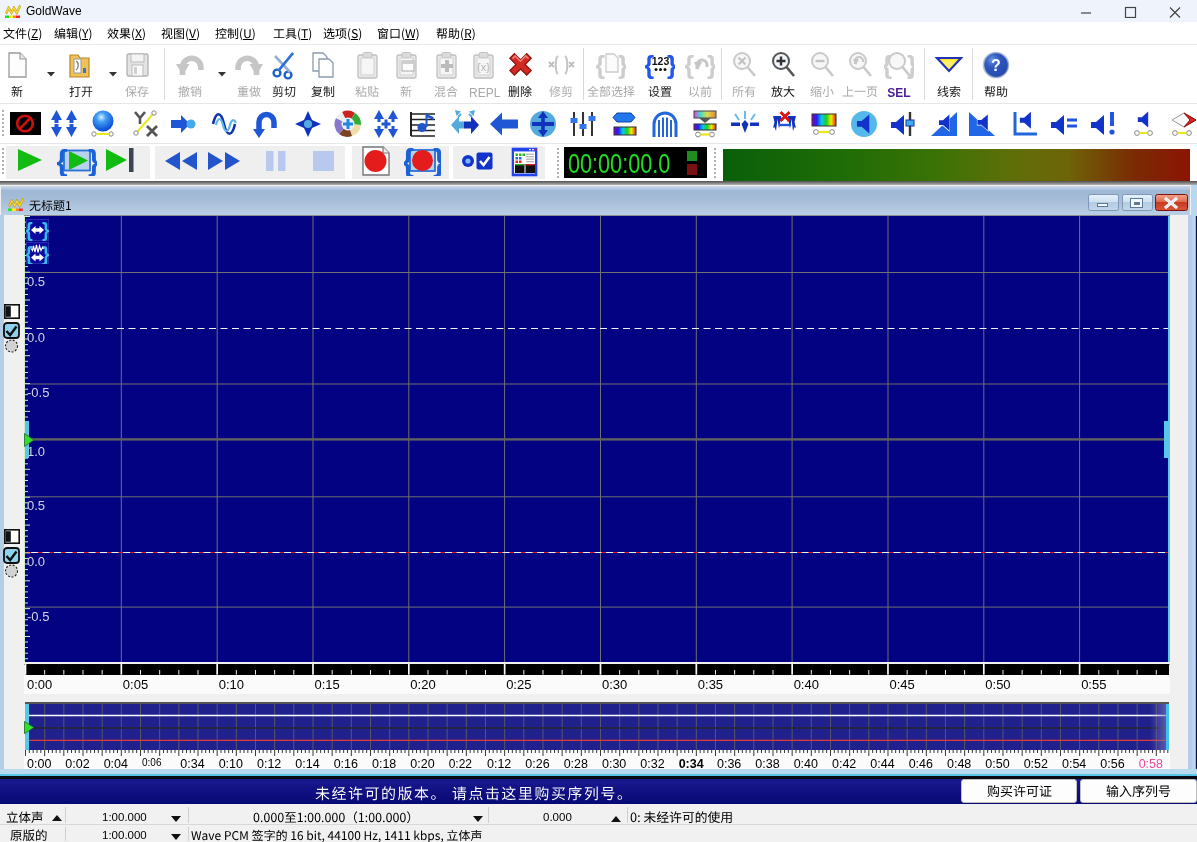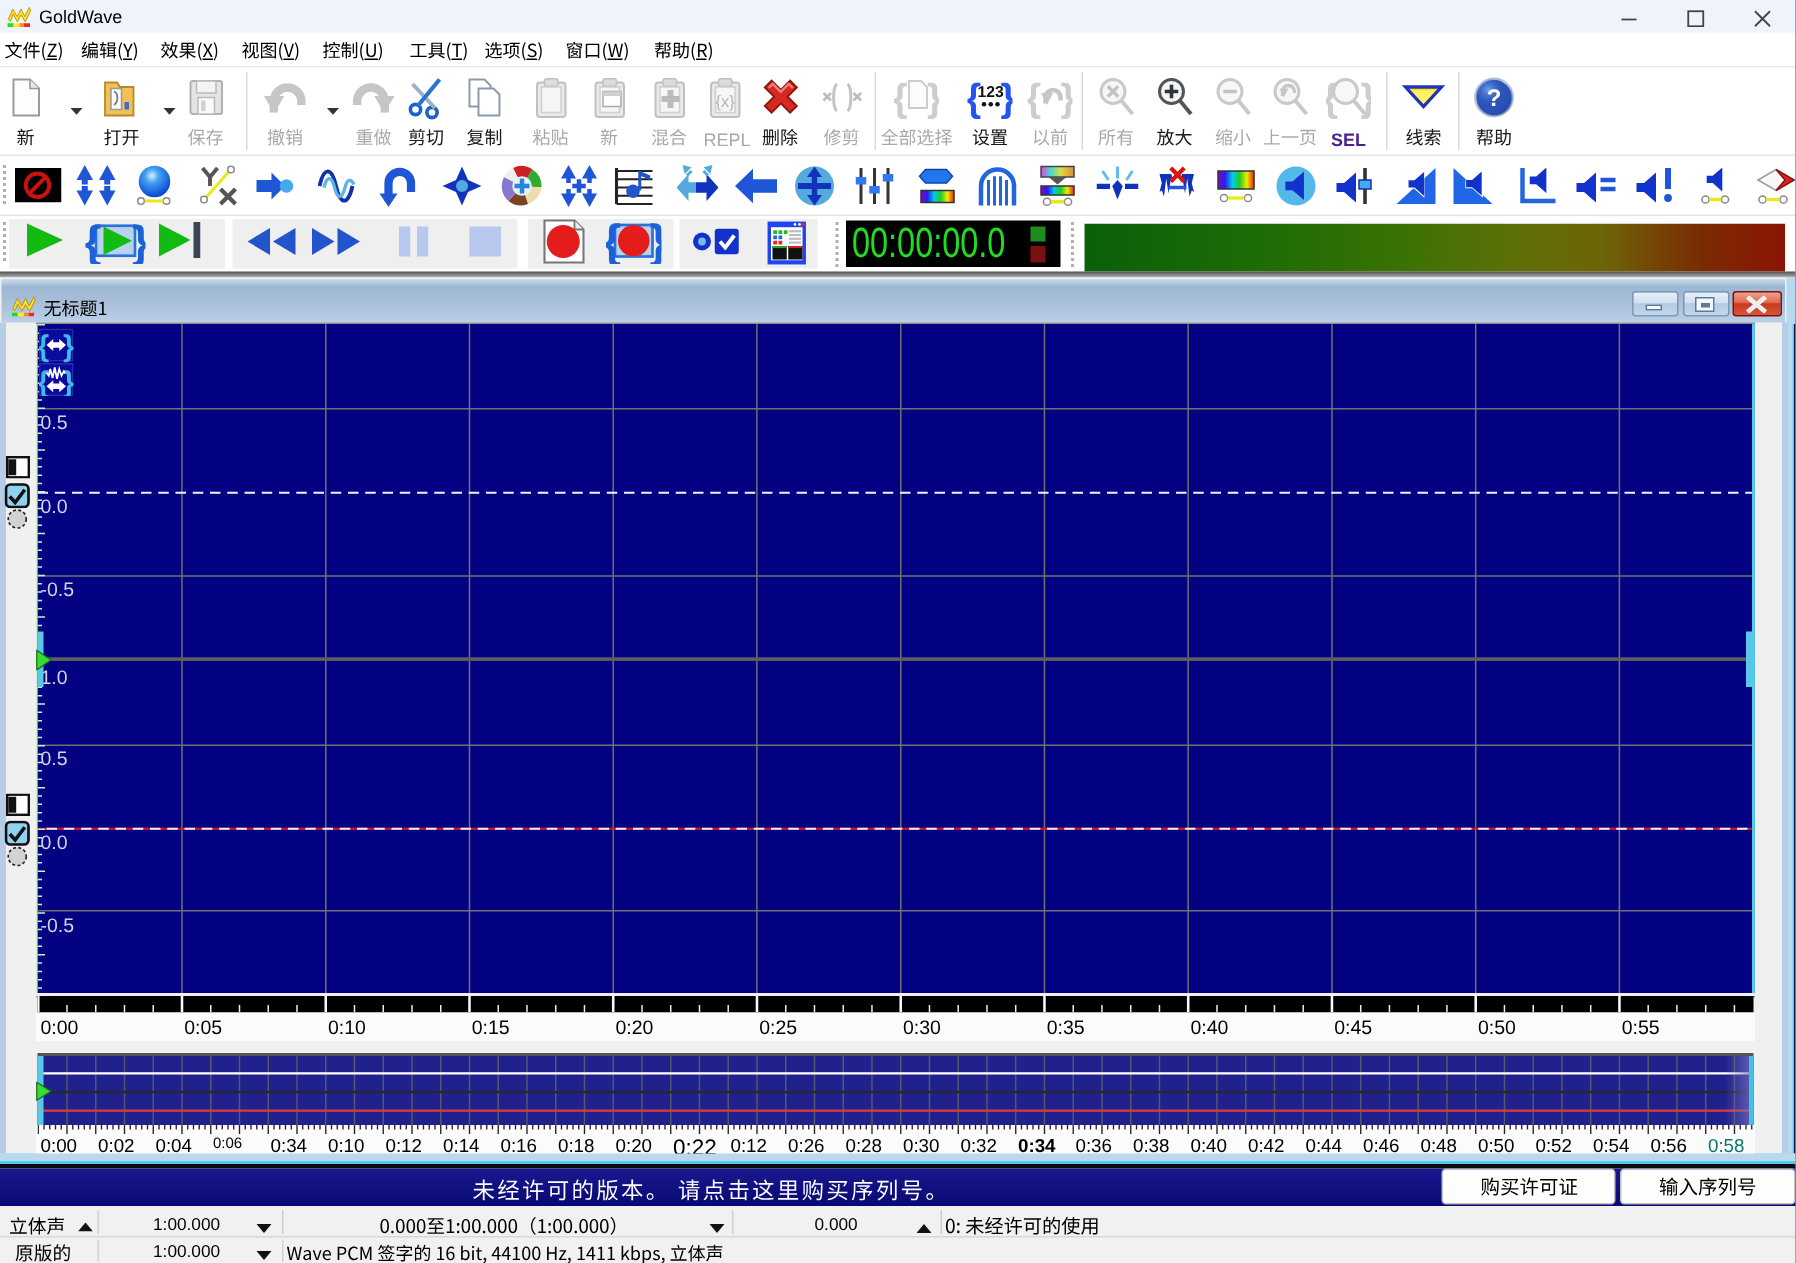--- a/index.html
+++ b/index.html
@@ -1394,39 +1394,39 @@
 <div style="position:absolute;left:65.333px;top:757px;font-size:12.5px;color:#000;white-space:nowrap;">0:02</div>
 <div style="position:absolute;left:103.666px;top:757px;font-size:12.5px;color:#000;white-space:nowrap;">0:04</div>
 <div style="position:absolute;left:141.999px;top:757px;font-size:10px;color:#000;white-space:nowrap;">0:06</div>
 <div style="position:absolute;left:180.332px;top:757px;font-size:12.5px;color:#000;white-space:nowrap;">0:34</div>
 <div style="position:absolute;left:218.665px;top:757px;font-size:12.5px;color:#000;white-space:nowrap;">0:10</div>
 <div style="position:absolute;left:256.998px;top:757px;font-size:12.5px;color:#000;white-space:nowrap;">0:12</div>
 <div style="position:absolute;left:295.331px;top:757px;font-size:12.5px;color:#000;white-space:nowrap;">0:14</div>
 <div style="position:absolute;left:333.664px;top:757px;font-size:12.5px;color:#000;white-space:nowrap;">0:16</div>
 <div style="position:absolute;left:371.99699999999996px;top:757px;font-size:12.5px;color:#000;white-space:nowrap;">0:18</div>
 <div style="position:absolute;left:410.33px;top:757px;font-size:12.5px;color:#000;white-space:nowrap;">0:20</div>
-<div style="position:absolute;left:448.663px;top:757px;font-size:15px;color:#000;white-space:nowrap;">0:22</div>
+<div style="position:absolute;left:448.663px;top:757px;font-size:12px;color:#000;white-space:nowrap;">0:22</div>
 <div style="position:absolute;left:486.996px;top:757px;font-size:12.5px;color:#000;white-space:nowrap;">0:12</div>
 <div style="position:absolute;left:525.329px;top:757px;font-size:12.5px;color:#000;white-space:nowrap;">0:26</div>
 <div style="position:absolute;left:563.662px;top:757px;font-size:12.5px;color:#000;white-space:nowrap;">0:28</div>
 <div style="position:absolute;left:601.995px;top:757px;font-size:12.5px;color:#000;white-space:nowrap;">0:30</div>
 <div style="position:absolute;left:640.328px;top:757px;font-size:12.5px;color:#000;white-space:nowrap;">0:32</div>
 <div style="position:absolute;left:678.661px;top:757px;font-size:12.5px;color:#000;white-space:nowrap;font-weight:bold;">0:34</div>
 <div style="position:absolute;left:716.9939999999999px;top:757px;font-size:12.5px;color:#000;white-space:nowrap;">0:36</div>
 <div style="position:absolute;left:755.327px;top:757px;font-size:12.5px;color:#000;white-space:nowrap;">0:38</div>
 <div style="position:absolute;left:793.66px;top:757px;font-size:12.5px;color:#000;white-space:nowrap;">0:40</div>
 <div style="position:absolute;left:831.9929999999999px;top:757px;font-size:12.5px;color:#000;white-space:nowrap;">0:42</div>
 <div style="position:absolute;left:870.326px;top:757px;font-size:12.5px;color:#000;white-space:nowrap;">0:44</div>
 <div style="position:absolute;left:908.659px;top:757px;font-size:12.5px;color:#000;white-space:nowrap;">0:46</div>
 <div style="position:absolute;left:946.992px;top:757px;font-size:12.5px;color:#000;white-space:nowrap;">0:48</div>
 <div style="position:absolute;left:985.3249999999999px;top:757px;font-size:12.5px;color:#000;white-space:nowrap;">0:50</div>
 <div style="position:absolute;left:1023.6579999999999px;top:757px;font-size:12.5px;color:#000;white-space:nowrap;">0:52</div>
 <div style="position:absolute;left:1061.991px;top:757px;font-size:12.5px;color:#000;white-space:nowrap;">0:54</div>
 <div style="position:absolute;left:1100.324px;top:757px;font-size:12.5px;color:#000;white-space:nowrap;">0:56</div>
-<div style="position:absolute;left:1138.657px;top:757px;font-size:12.5px;color:#0f766e;white-space:nowrap;">0:58</div>
+<div style="position:absolute;left:1138.657px;top:757px;font-size:12.5px;color:#ec4899;white-space:nowrap;">0:58</div>
 <div style="position:absolute;left:0px;top:769px;width:1197px;height:8px;background:#b9d9ef"></div>
 <div style="position:absolute;left:0px;top:773.5px;width:1197px;height:2px;background:#57c8e9"></div>
 <div style="position:absolute;left:0px;top:776px;width:1197px;height:3px;background:#0a0a14"></div>
 <div style="position:absolute;left:0px;top:779px;width:1197px;height:24.5px;background:linear-gradient(#19198f,#080875)"></div>
 <div style="position:absolute;left:315.0px;top:786px;line-height:0">
     <svg width="318" height="16" style="overflow:visible" fill="#fff">
       <path transform="translate(0.0,13) scale(0.01500,-0.01500)" d="M459 839V676H133V602H459V429H62V355H416C326 226 174 101 34 39C51 24 76 -5 89 -24C221 44 362 163 459 296V-80H538V300C636 166 778 42 911 -25C924 -5 949 25 966 40C826 101 673 226 581 355H942V429H538V602H874V676H538V839Z"></path>
       <path transform="translate(16.5,13) scale(0.01500,-0.01500)" d="M40 57 54 -18C146 7 268 38 383 69L375 135C251 105 124 74 40 57ZM58 423C73 430 98 436 227 454C181 390 139 340 119 320C86 283 63 259 40 255C49 234 61 198 65 182C87 195 121 205 378 256C377 272 377 302 379 322L180 286C259 374 338 481 405 589L340 631C320 594 297 557 274 522L137 508C198 594 258 702 305 807L234 840C192 720 116 590 92 557C70 522 52 499 33 495C42 475 54 438 58 423ZM424 787V718H777C685 588 515 482 357 429C372 414 393 385 403 367C492 400 583 446 664 504C757 464 866 407 923 368L966 430C911 465 812 514 724 551C794 611 853 681 893 762L839 790L825 787ZM431 332V263H630V18H371V-52H961V18H704V263H914V332Z"></path>
       <path transform="translate(33.0,13) scale(0.01500,-0.01500)" d="M120 766C173 719 240 652 272 609L322 662C291 703 222 767 168 811ZM356 363V291H628V-79H704V291H960V363H704V606H923V678H525C540 726 552 777 562 829L488 840C463 703 418 572 351 488C370 480 405 464 420 454C450 495 477 547 500 606H628V363ZM207 -50C221 -32 246 -13 407 99C401 114 391 142 386 161L277 89V528H44V456H204V93C204 52 183 29 167 19C180 3 201 -32 207 -50Z"></path>
       <path transform="translate(49.5,13) scale(0.01500,-0.01500)" d="M56 769V694H747V29C747 8 740 2 718 0C694 0 612 -1 532 3C544 -19 558 -56 563 -78C662 -78 732 -78 772 -65C811 -52 825 -26 825 28V694H948V769ZM231 475H494V245H231ZM158 547V93H231V173H568V547Z"></path>

